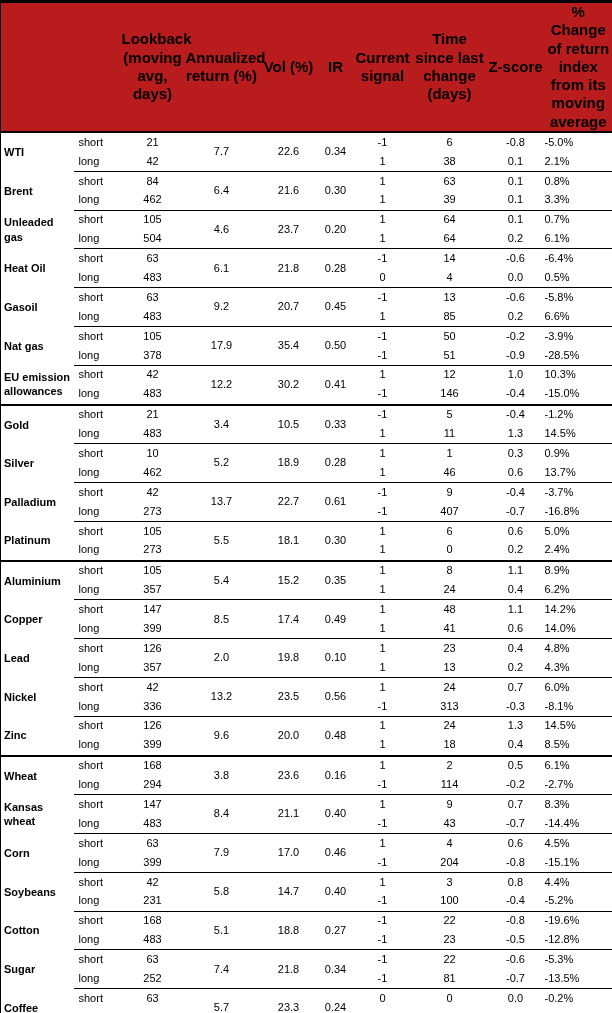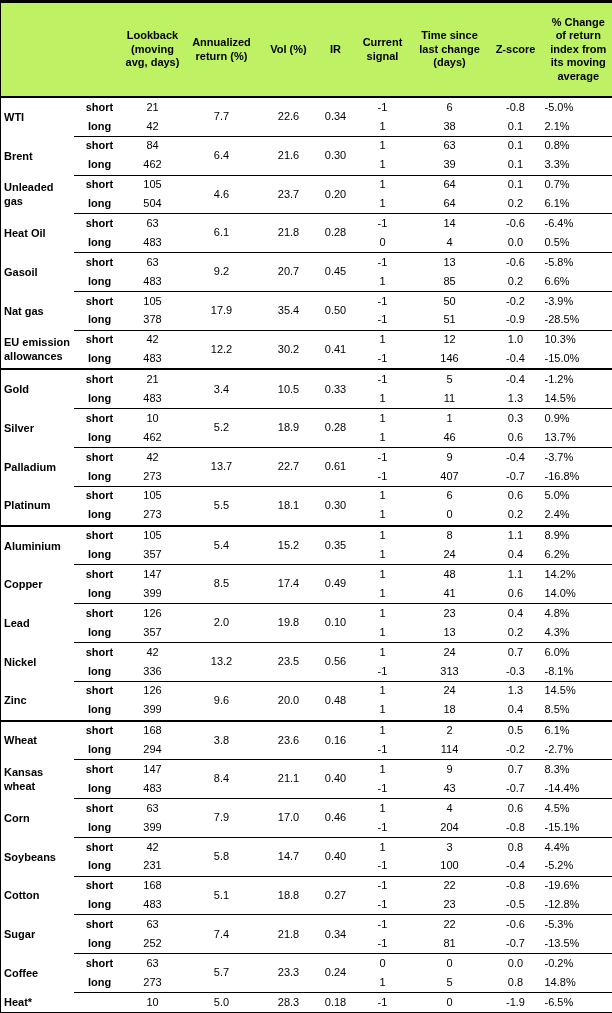--- a/index.html
+++ b/index.html
@@ -5,30 +5,30 @@
   html,body{margin:0;padding:0;}
   body{
     width:612px;height:1013px;background:#fff;color:#000;
     font-family:"Liberation Sans",sans-serif;
   }
   table{
     width:612px;table-layout:fixed;border-collapse:collapse;
     border-top:3px solid #000;border-left:1.5px solid #000;border-right:1.5px solid #000;
   }
   thead th{
-    height:93px;border-bottom:2.5px solid #000;background:#bef264;
-    font-size:11px;font-weight:bold;text-align:center;vertical-align:middle;
+    height:93px;border-bottom:2.5px solid #000;background:#b91c1c;
+    font-size:15px;font-weight:bold;text-align:center;vertical-align:middle;
     padding:0 1px;line-height:1.22;
   }
   tbody td{
     font-size:11px;height:18.9px;padding:0;vertical-align:middle;
     text-align:center;line-height:1.05;background:#fff;
   }
   td.c-name{text-align:left;padding-left:3px;line-height:1.3;font-weight:bold;}
-  td.c-period{text-align:center;padding-left:5px;font-weight:bold;}
+  td.c-period{text-align:left;padding-left:5px;}
   td.c-pct{text-align:left;padding-right:30px;}
   td.sep{border-top:1px solid #000;}
   td.sec{border-top:2.5px solid #000;}
   .footer{height:21px;background:#000;position:relative;}
   .footnote{
     position:absolute;left:0;top:1px;width:86px;height:20px;background:#fff;
     font-size:10.5px;display:flex;align-items:center;padding-left:3px;
     box-sizing:border-box;white-space:nowrap;
   }
 </style>

